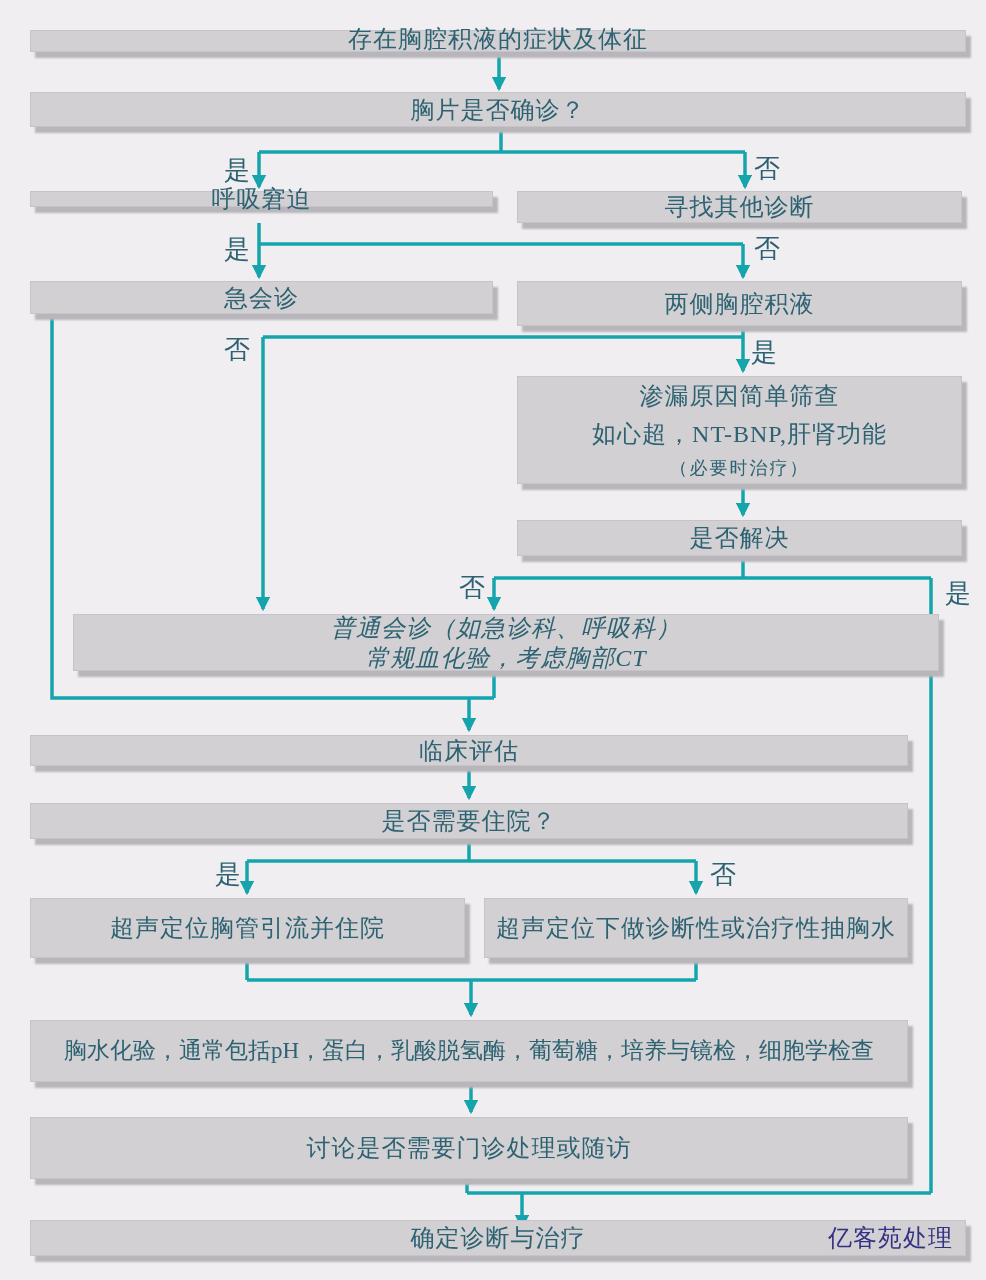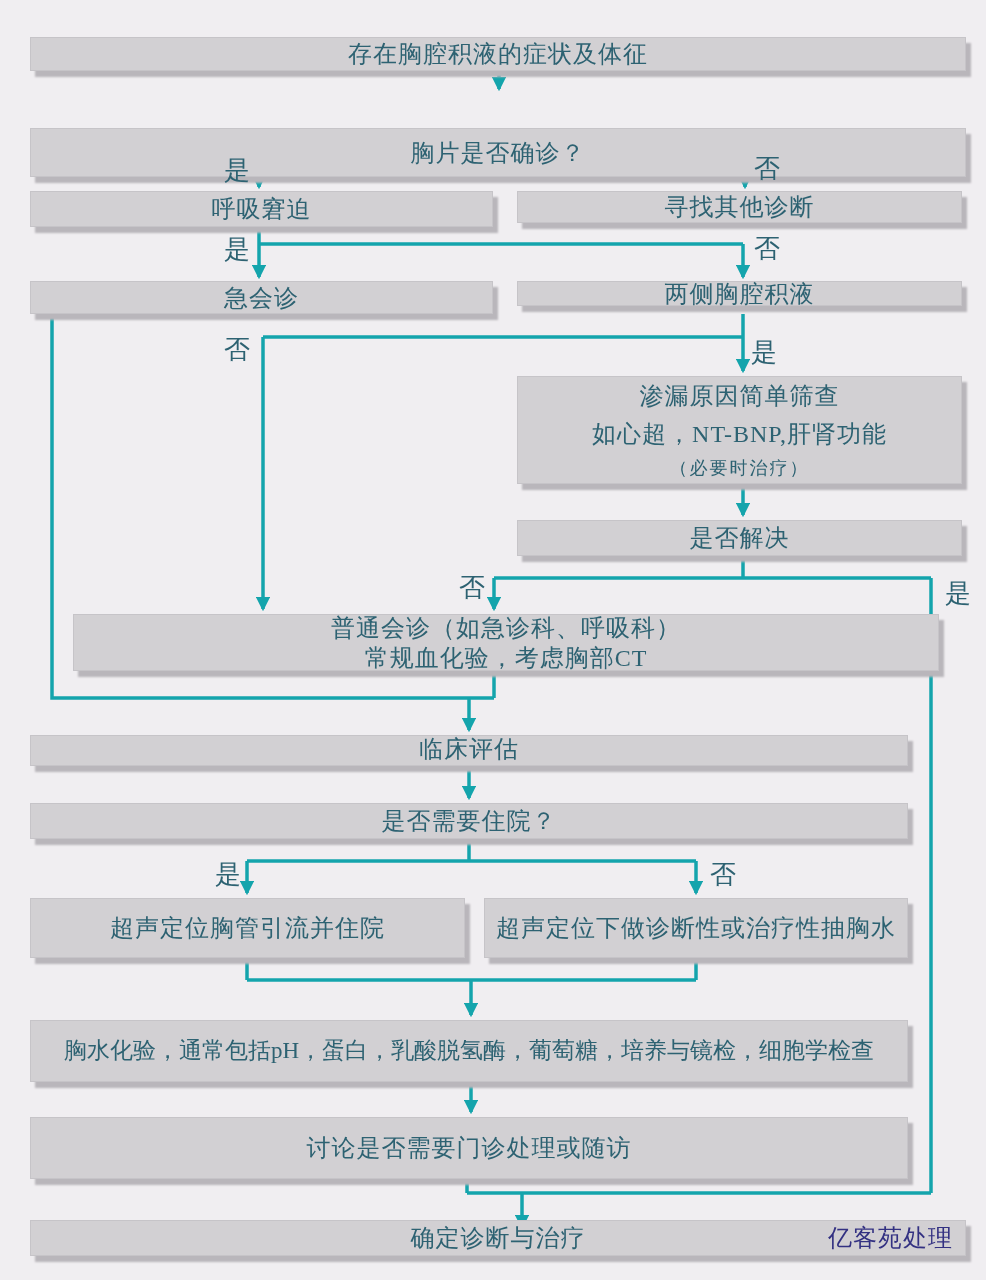--- a/index.html
+++ b/index.html
@@ -130,60 +130,60 @@
     <path class="wire" d="M247,980 L696,980"></path>
     <path class="wire" d="M471,980 L471,1015" marker-end="url(#arrowhead)"></path>
 
     <path class="wire" d="M471,1082 L471,1112" marker-end="url(#arrowhead)"></path>
 
     <path class="wire" d="M467,1179 L467,1193"></path>
     <path class="wire" d="M467,1193 L931,1193"></path>
     <path class="wire" d="M522,1193 L522,1227" marker-end="url(#arrowhead)"></path>
   </svg>
 
-  <div class="node" style="left:30px;top:37px;width:936px;height:34px;">
+  <div class="node" style="left:30px;top:30px;width:936px;height:22px;font-family:Liberation Mono, monospace;">
     <span>存在胸腔积液的症状及体征</span>
   </div>
 
-  <div class="node" style="left:30px;top:92px;width:936px;height:49px;margin-top:36px;">
+  <div class="node" style="left:30px;top:92px;width:936px;height:35px;">
     <span>胸片是否确诊？</span>
   </div>
 
-  <div class="node" style="left:30px;top:191px;width:463px;height:36px;">
+  <div class="node" style="left:30px;top:191px;width:463px;height:16px;">
     <span>呼吸窘迫</span>
   </div>
 
   <div class="node" style="left:517px;top:191px;width:445px;height:32px;">
     <span>寻找其他诊断</span>
   </div>
 
   <div class="node" style="left:30px;top:281px;width:463px;height:33px;">
     <span>急会诊</span>
   </div>
 
-  <div class="node" style="left:517px;top:281px;width:445px;height:25px;">
+  <div class="node" style="left:517px;top:281px;width:445px;height:45px;">
     <span>两侧胸腔积液</span>
   </div>
 
   <div class="node" style="left:517px;top:376px;width:445px;height:108px;gap:8px;">
     <span>渗漏原因简单筛查</span>
     <span>如心超，NT-BNP,肝肾功能</span>
     <span class="sub">（必要时治疗）</span>
   </div>
 
   <div class="node" style="left:517px;top:520px;width:445px;height:36px;text-align:center;">
     <span>是否解决</span>
   </div>
 
-  <div class="node" style="left:73px;top:614px;width:866px;height:57px;">
+  <div class="node" style="left:73px;top:614px;width:866px;height:57px;font-style:italic;">
     <span>普通会诊（如急诊科、呼吸科）</span>
     <span>常规血化验，考虑胸部CT</span>
   </div>
 
-  <div class="node" style="left:30px;top:735px;width:878px;height:31px;font-family:Liberation Mono, monospace;">
+  <div class="node" style="left:30px;top:735px;width:878px;height:31px;">
     <span>临床评估</span>
   </div>
 
   <div class="node" style="left:30px;top:803px;width:878px;height:36px;">
     <span>是否需要住院？</span>
   </div>
 
   <div class="node" style="left:30px;top:898px;width:435px;height:60px;">
     <span>超声定位胸管引流并住院</span>
   </div>

